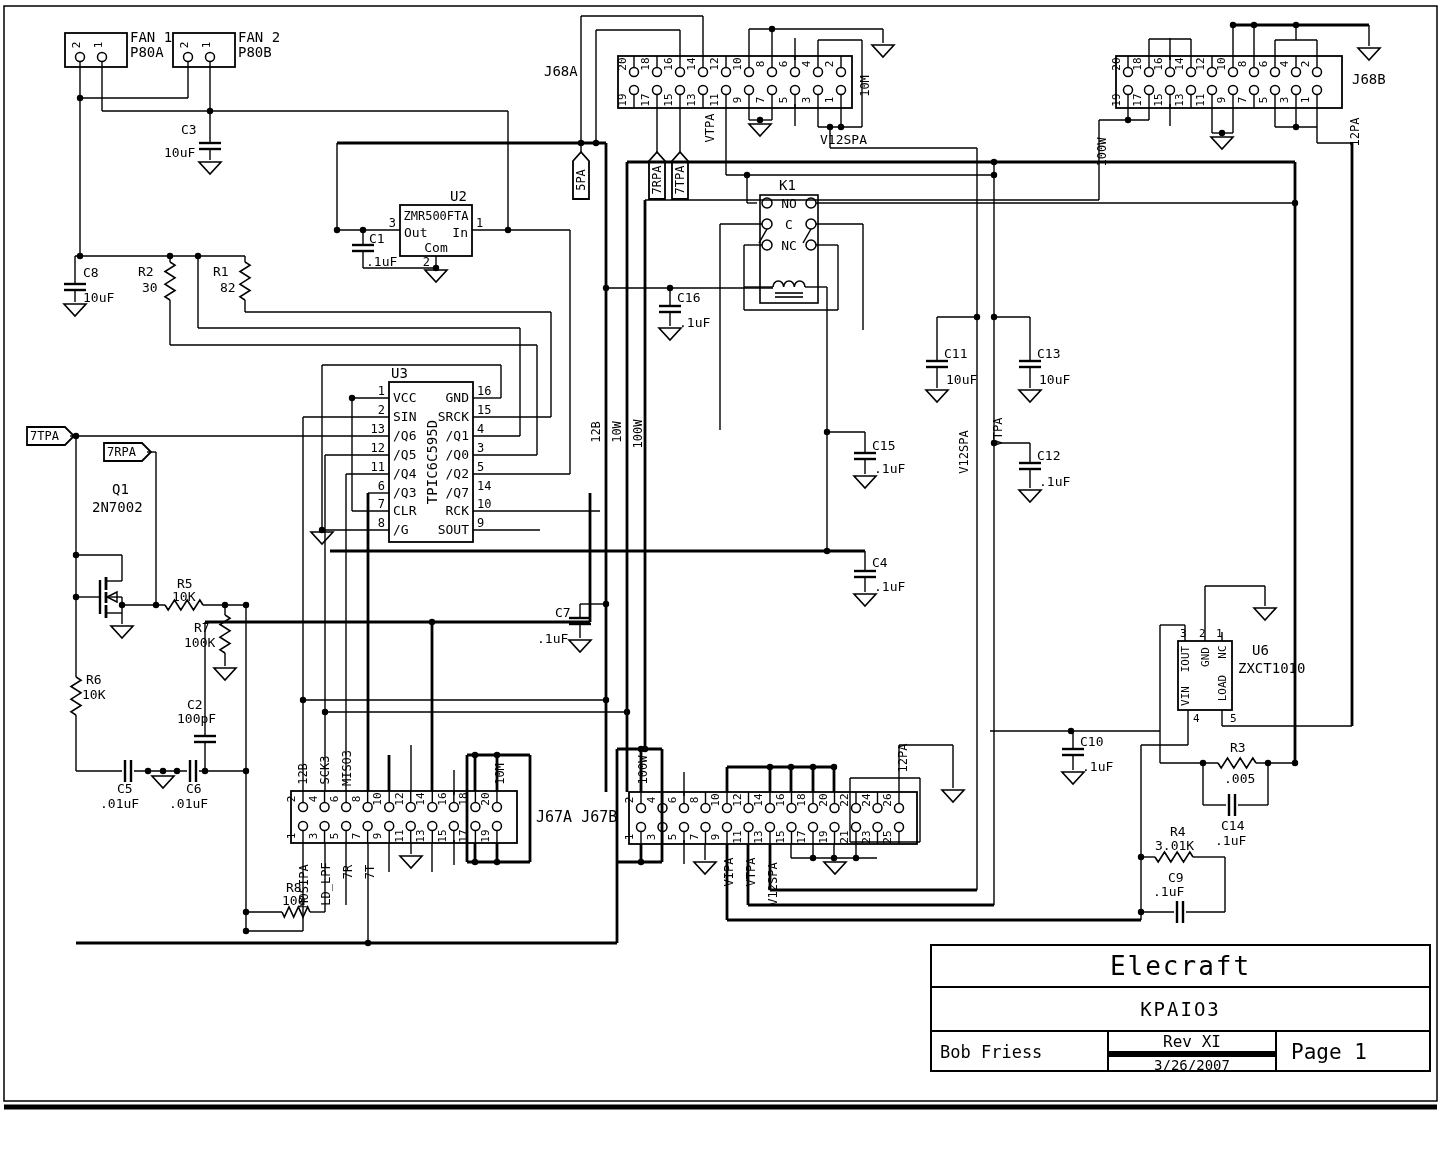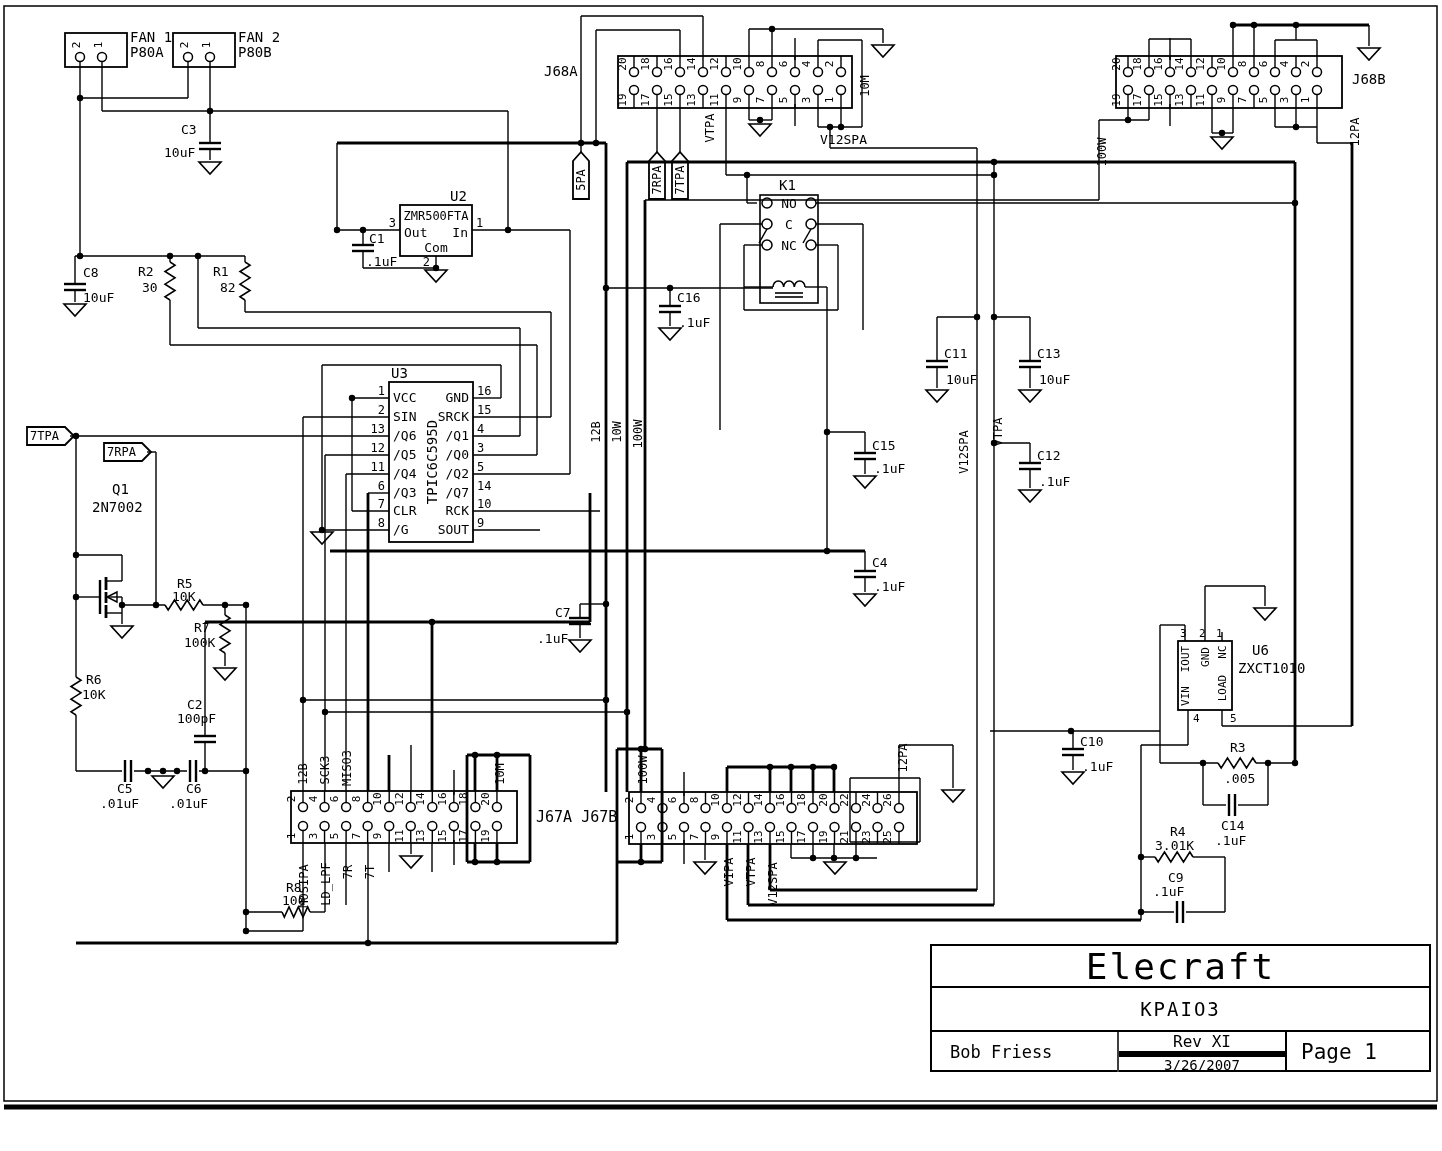--- a/index.html
+++ b/index.html
@@ -1,22 +1,22 @@
 <!DOCTYPE html>
 <html><head>
 <meta charset="utf-8">
 <style>
   html,body{margin:0;padding:0;background:#fff;}
   #stage{position:relative;width:1442px;height:1151px;background:#fff;font-family:"DejaVu Sans Mono","Liberation Mono",monospace;}
   #schem{position:absolute;left:0;top:0;}
   #tb{position:absolute;left:930px;top:944px;width:501px;height:128px;border:2px solid #000;box-sizing:border-box;color:#000;}
-  #tb .r1{height:40px;border-bottom:2px solid #000;display:flex;align-items:center;justify-content:center;font-size:36px;letter-spacing:2px;}
+  #tb .r1{height:40px;border-bottom:2px solid #000;display:flex;align-items:center;justify-content:center;font-size:26px;letter-spacing:2px;}
   #tb .r2{height:42px;border-bottom:2px solid #000;display:flex;align-items:center;justify-content:center;font-size:19px;letter-spacing:2px;}
   #tb .r3{display:flex;height:40px;}
-  #tb .c1{width:167px;border-right:2px solid #404040;display:flex;align-items:center;padding-left:8px;font-size:17px;margin-left:10px;}
+  #tb .c1{width:167px;border-right:2px solid #000000;display:flex;align-items:center;padding-left:8px;font-size:17px;}
   #tb .c2{width:166px;border-right:2px solid #000;display:flex;flex-direction:column;}
   #tb .c2 .rev{flex:1;border-bottom:6px solid #000000;display:flex;align-items:center;justify-content:center;font-size:16px;}
   #tb .c2 .date{flex:1;display:flex;align-items:center;justify-content:center;font-size:14px;}
   #tb .c3{flex:1;display:flex;align-items:center;padding-left:14px;font-size:21px;}
 </style>
 </head>
 <body>
 
 <div id="stage">
   <svg id="schem" width="1442" height="1151" viewBox="0 0 1442 1151" xmlns="http://www.w3.org/2000/svg">

